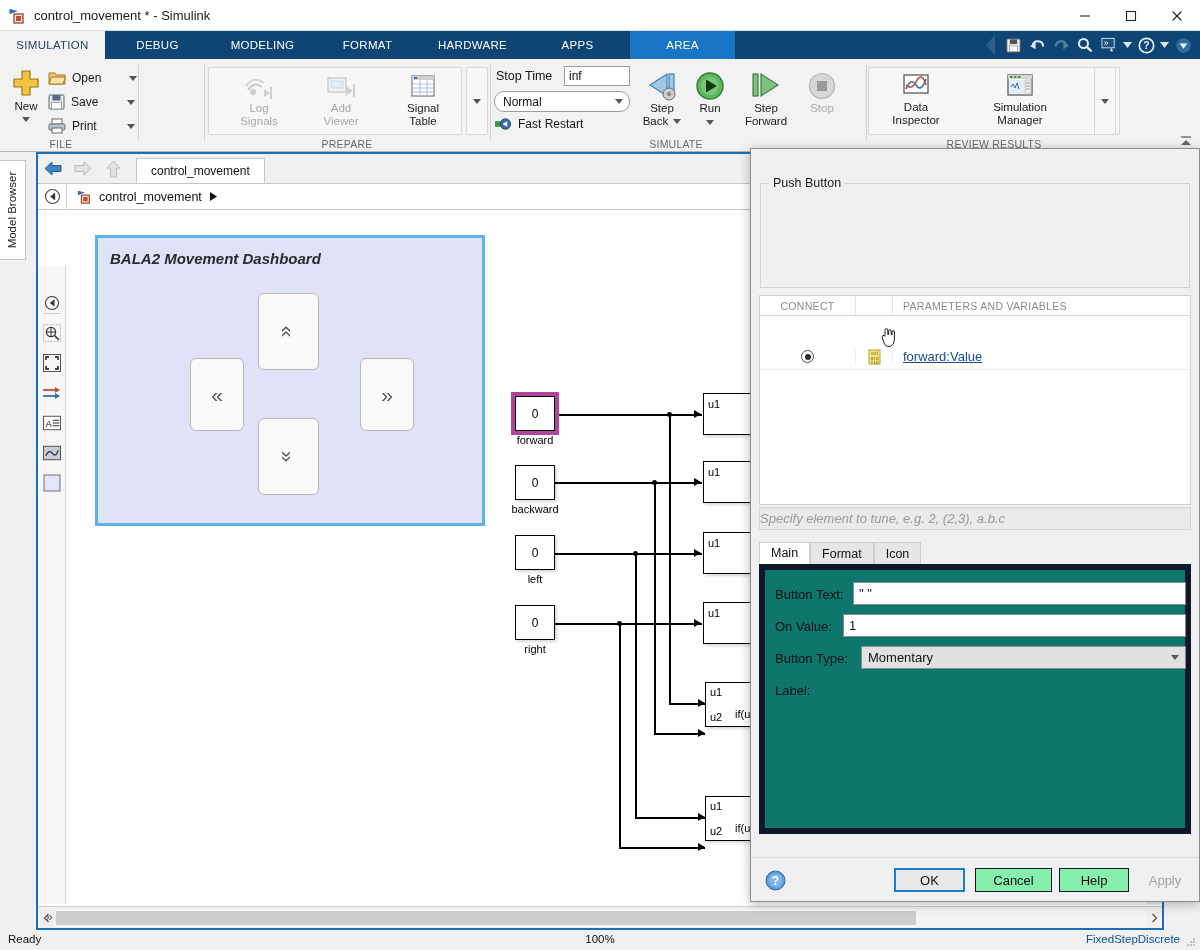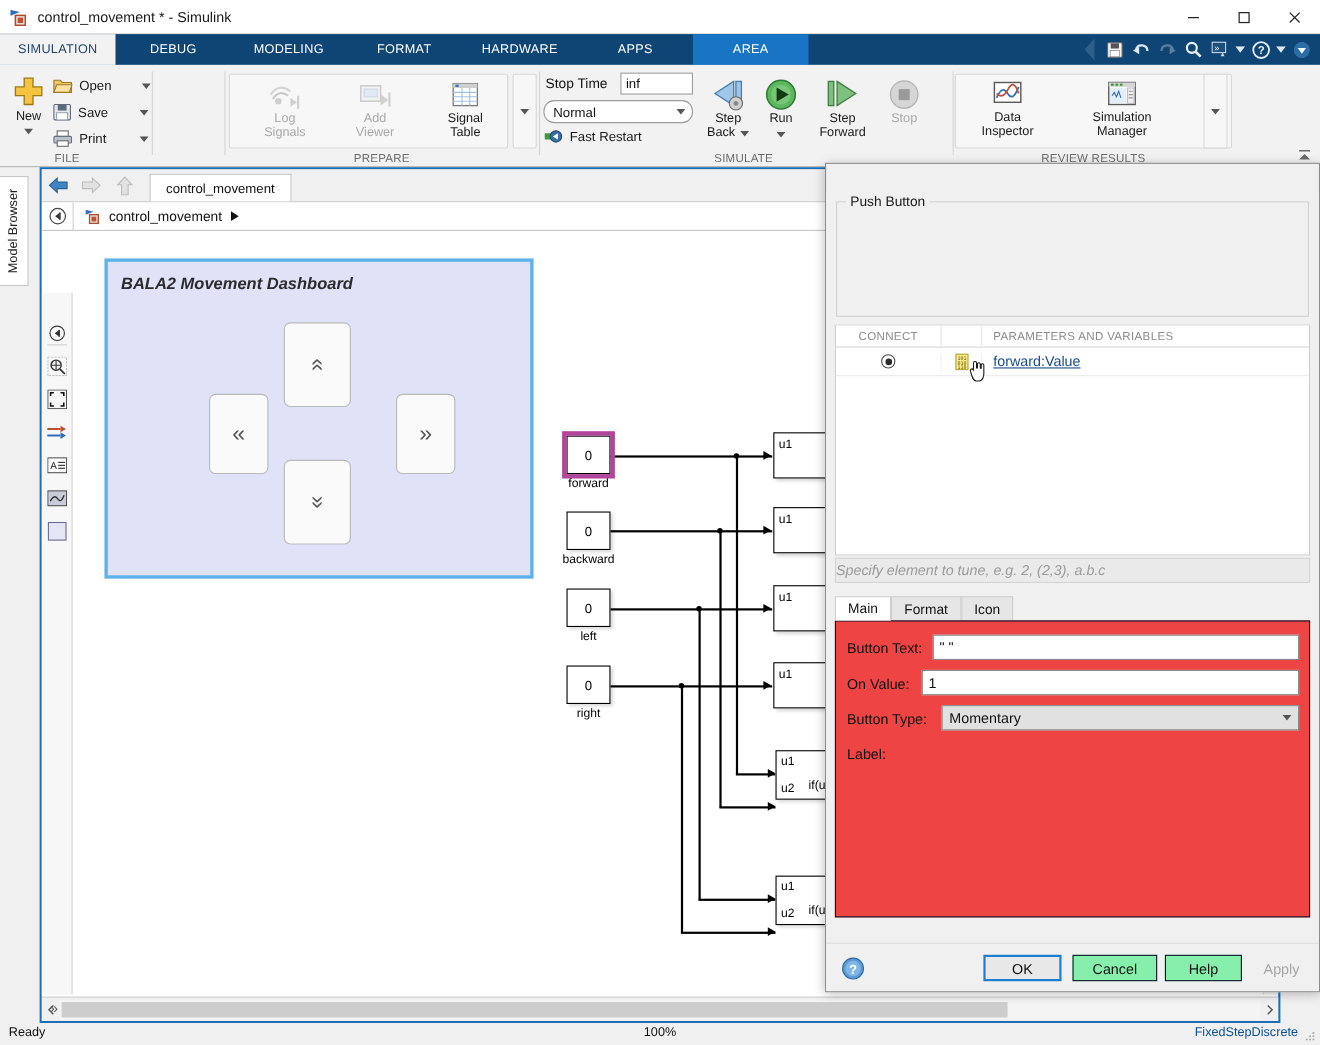--- a/index.html
+++ b/index.html
@@ -158,36 +158,36 @@
   .dlg-body { position: absolute; left: 0; top: 26px; width: 100%; height: 700px; background: #f0f0f0; }
   .groupbox { position: absolute; border: 1px solid #d2d2d2; background: #f0f0f0; }
   .gb-legend { position: absolute; top: -8px; left: 8px; background: #f0f0f0; padding: 0 4px;
                font-size: 12.5px; color: #1a1a1a; }
   .desc { position: absolute; font-size: 13px; color: #111; line-height: 19px; }
 
   .ptable { position: absolute; background: #fff; border: 1px solid #cfcfcf; }
   .pt-head { display: flex; height: 20px; background: #fff; border-bottom: 1px solid #d8d8d8; }
   .pt-head > div { font-size: 10.5px; color: #8a8a8a; letter-spacing: .3px;
                    display: flex; align-items: center; }
-  .pt-row { display: flex; height: 26px; align-items: center; border-bottom: 1px solid #ececec; }
+  .pt-row { display: flex; height: 26px; align-items: center; border-bottom: 1px solid #ececec; margin-top: 28px; }
   .radio { width: 13px; height: 13px; border-radius: 50%; border: 1.5px solid #4d4d4d; background: #fff;
            display: flex; align-items: center; justify-content: center; }
   .radio i { width: 6px; height: 6px; border-radius: 50%; background: #2b2b2b; display: block; }
   .plink { color: #1a4b8c; text-decoration: underline; font-size: 13px; }
 
   .hint { position: absolute; background: #eaeaea; border: 1px solid #d5d5d5;
           display: flex; align-items: center; justify-content: flex-start;
           font-size: 13px; font-style: italic; color: #9a9a9a; }
 
   .tabstrip { position: absolute; display: flex; align-items: flex-end; }
   .dtab { height: 22px; padding: 0 11px; font-size: 12.5px; color: #111;
           display: flex; align-items: center; border: 1px solid #cfcfcf; border-bottom: none;
           background: #e6e6e6; }
   .dtab.active { background: #fff; border-bottom: 1px solid #fff; position: relative; z-index: 2; }
-  .tabpanel { position: absolute; background: #ef4444; border: 1px solid #0f172a; }
+  .tabpanel { position: absolute; background: #0f766e; border: 6px solid #0f172a; }
 
   .flabel { position: absolute; font-size: 13px; color: #111; }
   .finput { position: absolute; height: 23px; background: #fff; border: 1px solid #8a8a8a;
             font-size: 13px; color: #111; display: flex; align-items: center; padding: 0 5px; }
   .fselect { position: absolute; height: 23px; background: #e1e1e1; border: 1px solid #8a8a8a;
              font-size: 13px; color: #111; display: flex; align-items: center;
              justify-content: space-between; padding: 0 6px 0 6px; }
 
   .dlg-foot { position: absolute; left: 0; bottom: 0; width: 100%; height: 44px;
               background: #f0f0f0; border-top: 1px solid #dcdcdc; }

